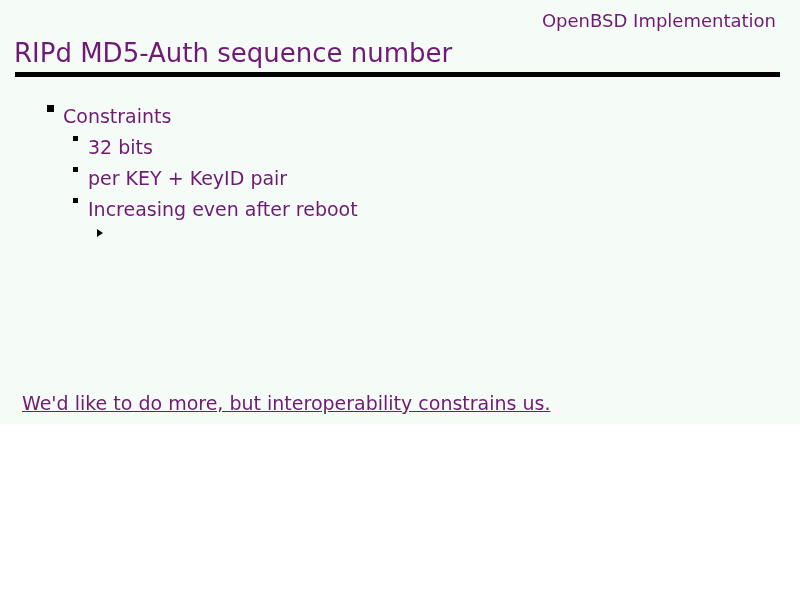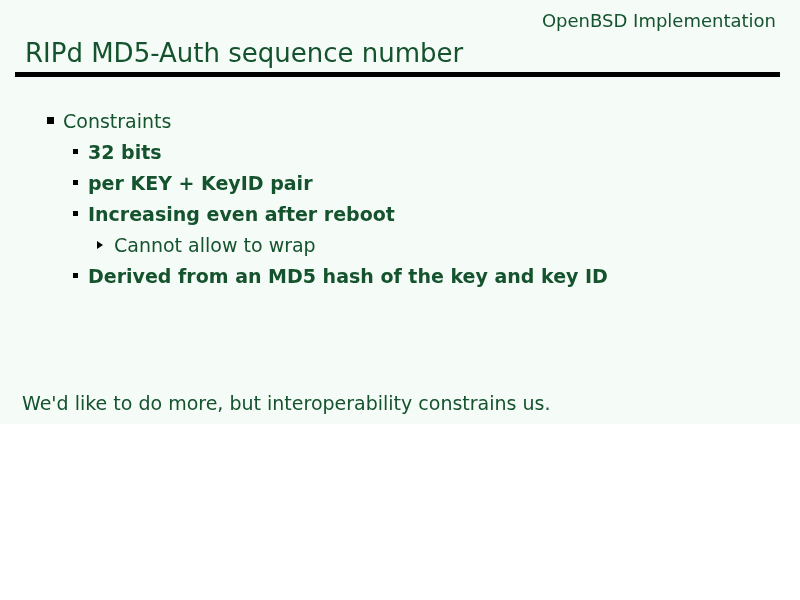--- a/index.html
+++ b/index.html
@@ -6,61 +6,60 @@
     margin: 0;
     padding: 0;
   }
   .slide {
     position: relative;
     width: 800px;
     height: 424px;
     background: #f5fbf6;
     overflow: hidden;
     font-family: "DejaVu Sans", sans-serif;
-    color: #14532d;
+    color: #701a75;
   }
   .header-right {
     position: absolute;
     top: 10px;
     right: 24px;
     font-size: 18px;
     line-height: 22px;
     white-space: nowrap;
   }
   .title {
     position: absolute;
     top: 38px;
-    left: 25px;
+    left: 14px;
     font-size: 26px;
     line-height: 30px;
     white-space: nowrap;
   }
   .title-rule {
     position: absolute;
     top: 72px;
     left: 15px;
     width: 765px;
     height: 5px;
     background: #000;
   }
   .bullet-list {
     position: absolute;
     top: 105px;
     left: 0;
     width: 800px;
   }
   .bullet-item {
     display: flex;
-    align-items: center;
     height: 31px;
     font-size: 19px;
     white-space: nowrap;
   }
   .bullet-item.l1 { padding-left: 47px; }
-  .bullet-item.l2 { padding-left: 73px; font-weight: bold; }
+  .bullet-item.l2 { padding-left: 73px; }
   .bullet-item.l3 { padding-left: 97px; }
   .bullet-glyph {
     flex: 0 0 auto;
     display: inline-block;
   }
   .bullet-glyph.sq1 {
     width: 7px; height: 7px;
     background: #000;
     margin-right: 9px;
   }
@@ -75,20 +74,21 @@
     border-top: 4px solid transparent;
     border-bottom: 4px solid transparent;
     margin-right: 11px;
   }
   .footer-note {
     position: absolute;
     top: 392px;
     left: 22px;
     font-size: 19px;
     white-space: nowrap;
+    text-decoration: underline;
   }
 </style>
 </head>
 <body>
 
 <div class="slide">
   <div class="header-right">OpenBSD Implementation</div>
 
   <div class="title">RIPd MD5-Auth sequence number</div>
 
@@ -106,22 +106,17 @@
       <div class="bullet-item l2">
         <span class="bullet-glyph sq2"></span>
         <span>per KEY + KeyID pair</span>
       </div>
       <div class="bullet-item l2">
         <span class="bullet-glyph sq2"></span>
         <span>Increasing even after reboot</span>
       </div>
       <div class="bullet-item l3">
         <span class="bullet-glyph tri3"></span>
-        <span>Cannot allow to wrap</span>
-      </div>
-      <div class="bullet-item l2">
-        <span class="bullet-glyph sq2"></span>
-        <span>Derived from an MD5 hash of the key and key ID</span>
       </div>
     </div>
 
   <div class="footer-note">We'd like to do more, but interoperability constrains us.</div>
 </div>
 
 </body></html>

